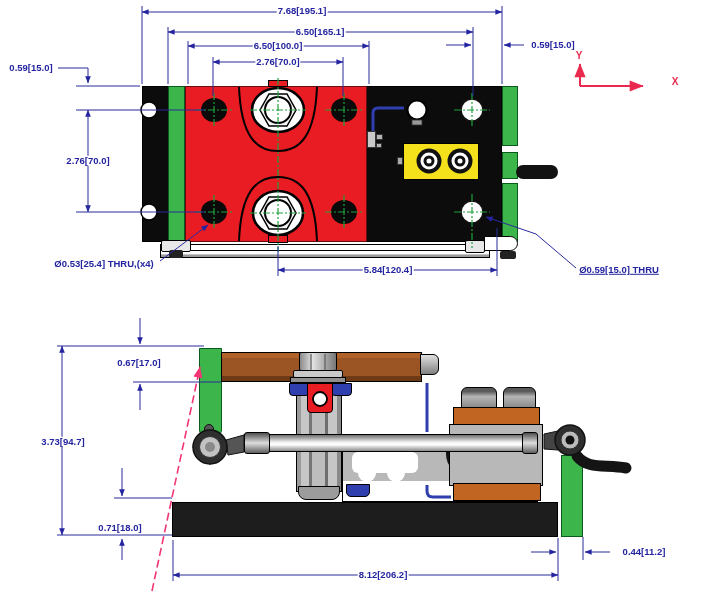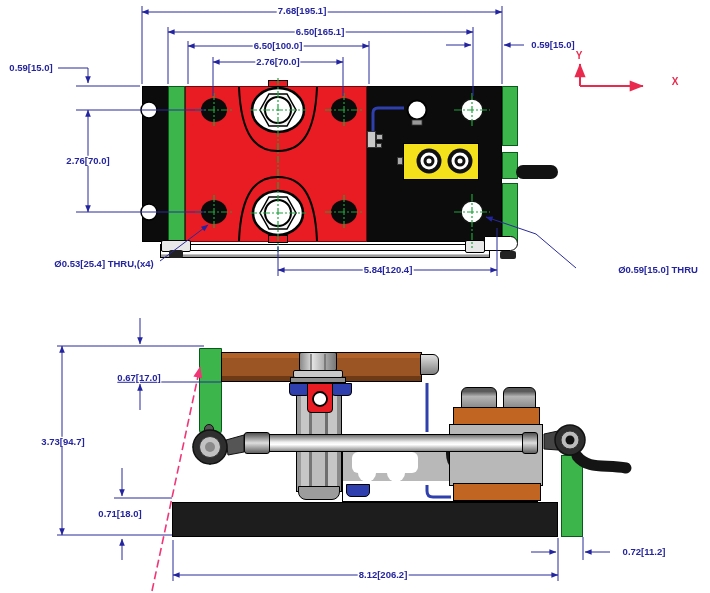--- a/index.html
+++ b/index.html
@@ -268,21 +268,21 @@
 
   <span class="dim" style="left:302px;top:11px;">7.68[195.1]</span>
   <span class="dim" style="left:320px;top:16px;margin-top:16px;">6.50[165.1]</span>
   <span class="dim" style="left:278px;top:46px;">6.50[100.0]</span>
   <span class="dim" style="left:278px;top:62px;">2.76[70.0]</span>
   <span class="dim" style="left:553px;top:45px;">0.59[15.0]</span>
   <span class="dim" style="left:31px;top:68px;">0.59[15.0]</span>
   <span class="dim" style="left:88px;top:161px;">2.76[70.0]</span>
   <span class="dim" style="left:388px;top:270px;">5.84[120.4]</span>
   <span class="dim" style="left:104px;top:264px;">Ø0.53[25.4] THRU,(x4)</span>
-  <span class="dim" style="left:658px;top:270px;">Ø0.59[15.0] THRU</span>
+  <span class="dim" style="left:619px;top:270px;text-decoration:underline;">Ø0.59[15.0] THRU</span>
   <span class="axis-label" style="left:579px;top:56px;">Y</span>
   <span class="axis-label" style="left:675px;top:82px;">X</span>
-  <span class="dim" style="left:139px;top:378px;text-decoration:underline;">0.67[17.0]</span>
+  <span class="dim" style="left:139px;top:363px;">0.67[17.0]</span>
   <span class="dim" style="left:63px;top:442px;">3.73[94.7]</span>
-  <span class="dim" style="left:120px;top:514px;">0.71[18.0]</span>
+  <span class="dim" style="left:120px;top:528px;">0.71[18.0]</span>
   <span class="dim" style="left:383px;top:575px;">8.12[206.2]</span>
-  <span class="dim" style="left:644px;top:552px;">0.72[11.2]</span>
+  <span class="dim" style="left:644px;top:552px;">0.44[11.2]</span>
 </div>
 
 </body></html>

